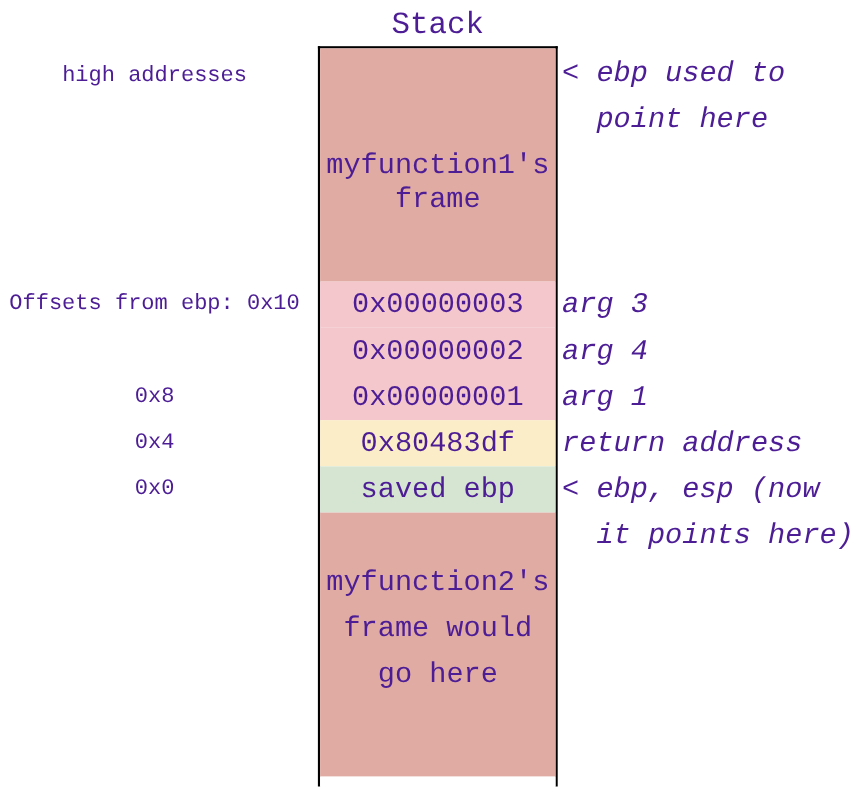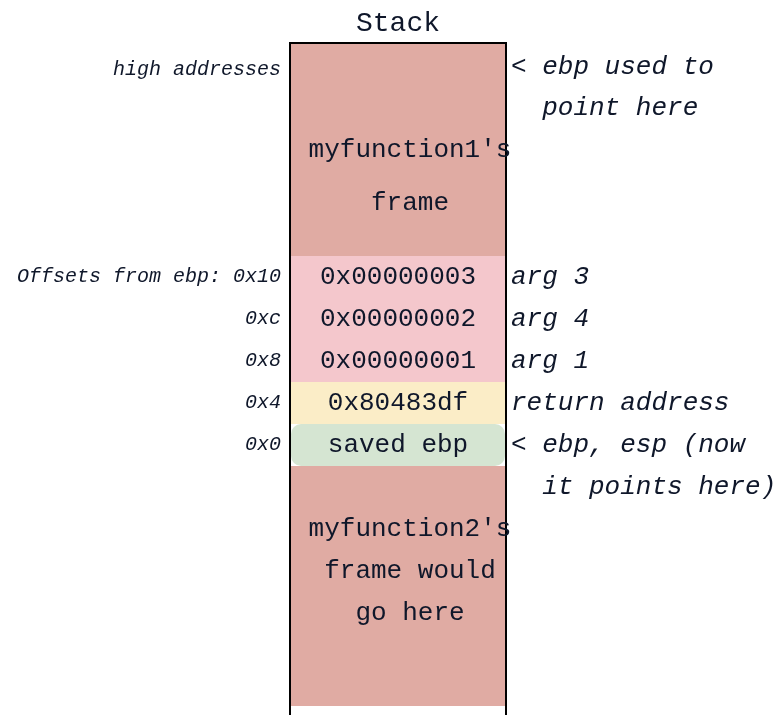--- a/index.html
+++ b/index.html
@@ -10,31 +10,31 @@
     --border:#000000;
     --canvas:#ffffff;
   }
   html,body{margin:0;padding:0;}
   body{background:var(--canvas);}
   .canvas{
     position:relative;
     width:782px;height:728px;
     background:var(--canvas);
     font-family:"Liberation Mono","DejaVu Sans Mono",monospace;
-    color:#0f172a;
+    color:#4c1d95;
     overflow:hidden;
   }
   .title{
     position:absolute;left:289px;top:3px;width:218px;height:42px;
     line-height:42px;text-align:center;font-size:28px;
   }
   
   .llabel{
     position:absolute;left:0;width:281px;height:42px;line-height:42px;
-    text-align:right;font-size:20px;white-space:pre;font-style:italic;
+    text-align:center;font-size:20px;white-space:pre;
   }
   
   .rlabel{
     position:absolute;left:511px;width:271px;height:42px;line-height:42px;
     text-align:left;font-size:26px;white-space:pre;font-style:italic;
   }
   .rlabel.indent{padding-left:2ch;}
   
   .box{
     position:absolute;left:289px;top:42px;width:218px;height:673px;
@@ -42,47 +42,45 @@
     border-left:2px solid var(--border);
     border-right:2px solid var(--border);
     border-top:2px solid var(--border);
     display:flex;flex-direction:column;
   }
   .sec{position:relative;width:100%;font-size:26px;}
   .sec.frame{background:var(--frame-fill);}
   .sec.row{height:42px;line-height:42px;text-align:center;}
   .sec.row.arg{background:var(--arg-fill);text-align:center;}
   .sec.row.ret{background:var(--return-fill);}
-  .sec.row.saved{background:var(--saved-ebp-fill);border-radius:10px;}
+  .sec.row.saved{background:var(--saved-ebp-fill);}
   .sec.empty{background:var(--canvas);flex:1;}
   .frame .line{
     position:absolute;left:0;width:100%;height:42px;line-height:42px;
     text-align:center;
-    padding-left:12px;
   }
 </style>
 </head>
 <body>
 
 <div class="canvas">
 
   <div class="title">Stack</div>
 
   <div class="llabel" style="top:49px">high addresses</div>
   <div class="llabel" style="top:256px">Offsets from ebp: 0x10</div>
-  <div class="llabel" style="top:298px">0xc</div>
   <div class="llabel" style="top:340px">0x8</div>
   <div class="llabel" style="top:382px">0x4</div>
   <div class="llabel" style="top:424px">0x0</div>
 
   <div class="box">
 
     <div class="sec frame" style="height:212px">
       <div class="line" style="top:85px">myfunction1's</div>
-      <div class="line" style="top:138px">frame</div>
+      <div class="line" style="top:116px">frame</div>
     </div>
 
     <div class="sec row arg">0x00000003</div>
     <div class="sec row arg">0x00000002</div>
     <div class="sec row arg">0x00000001</div>
     <div class="sec row ret">0x80483df</div>
     <div class="sec row saved">saved ebp</div>
 
     <div class="sec frame" style="height:240px">
       <div class="line" style="top:42px">myfunction2's</div>

